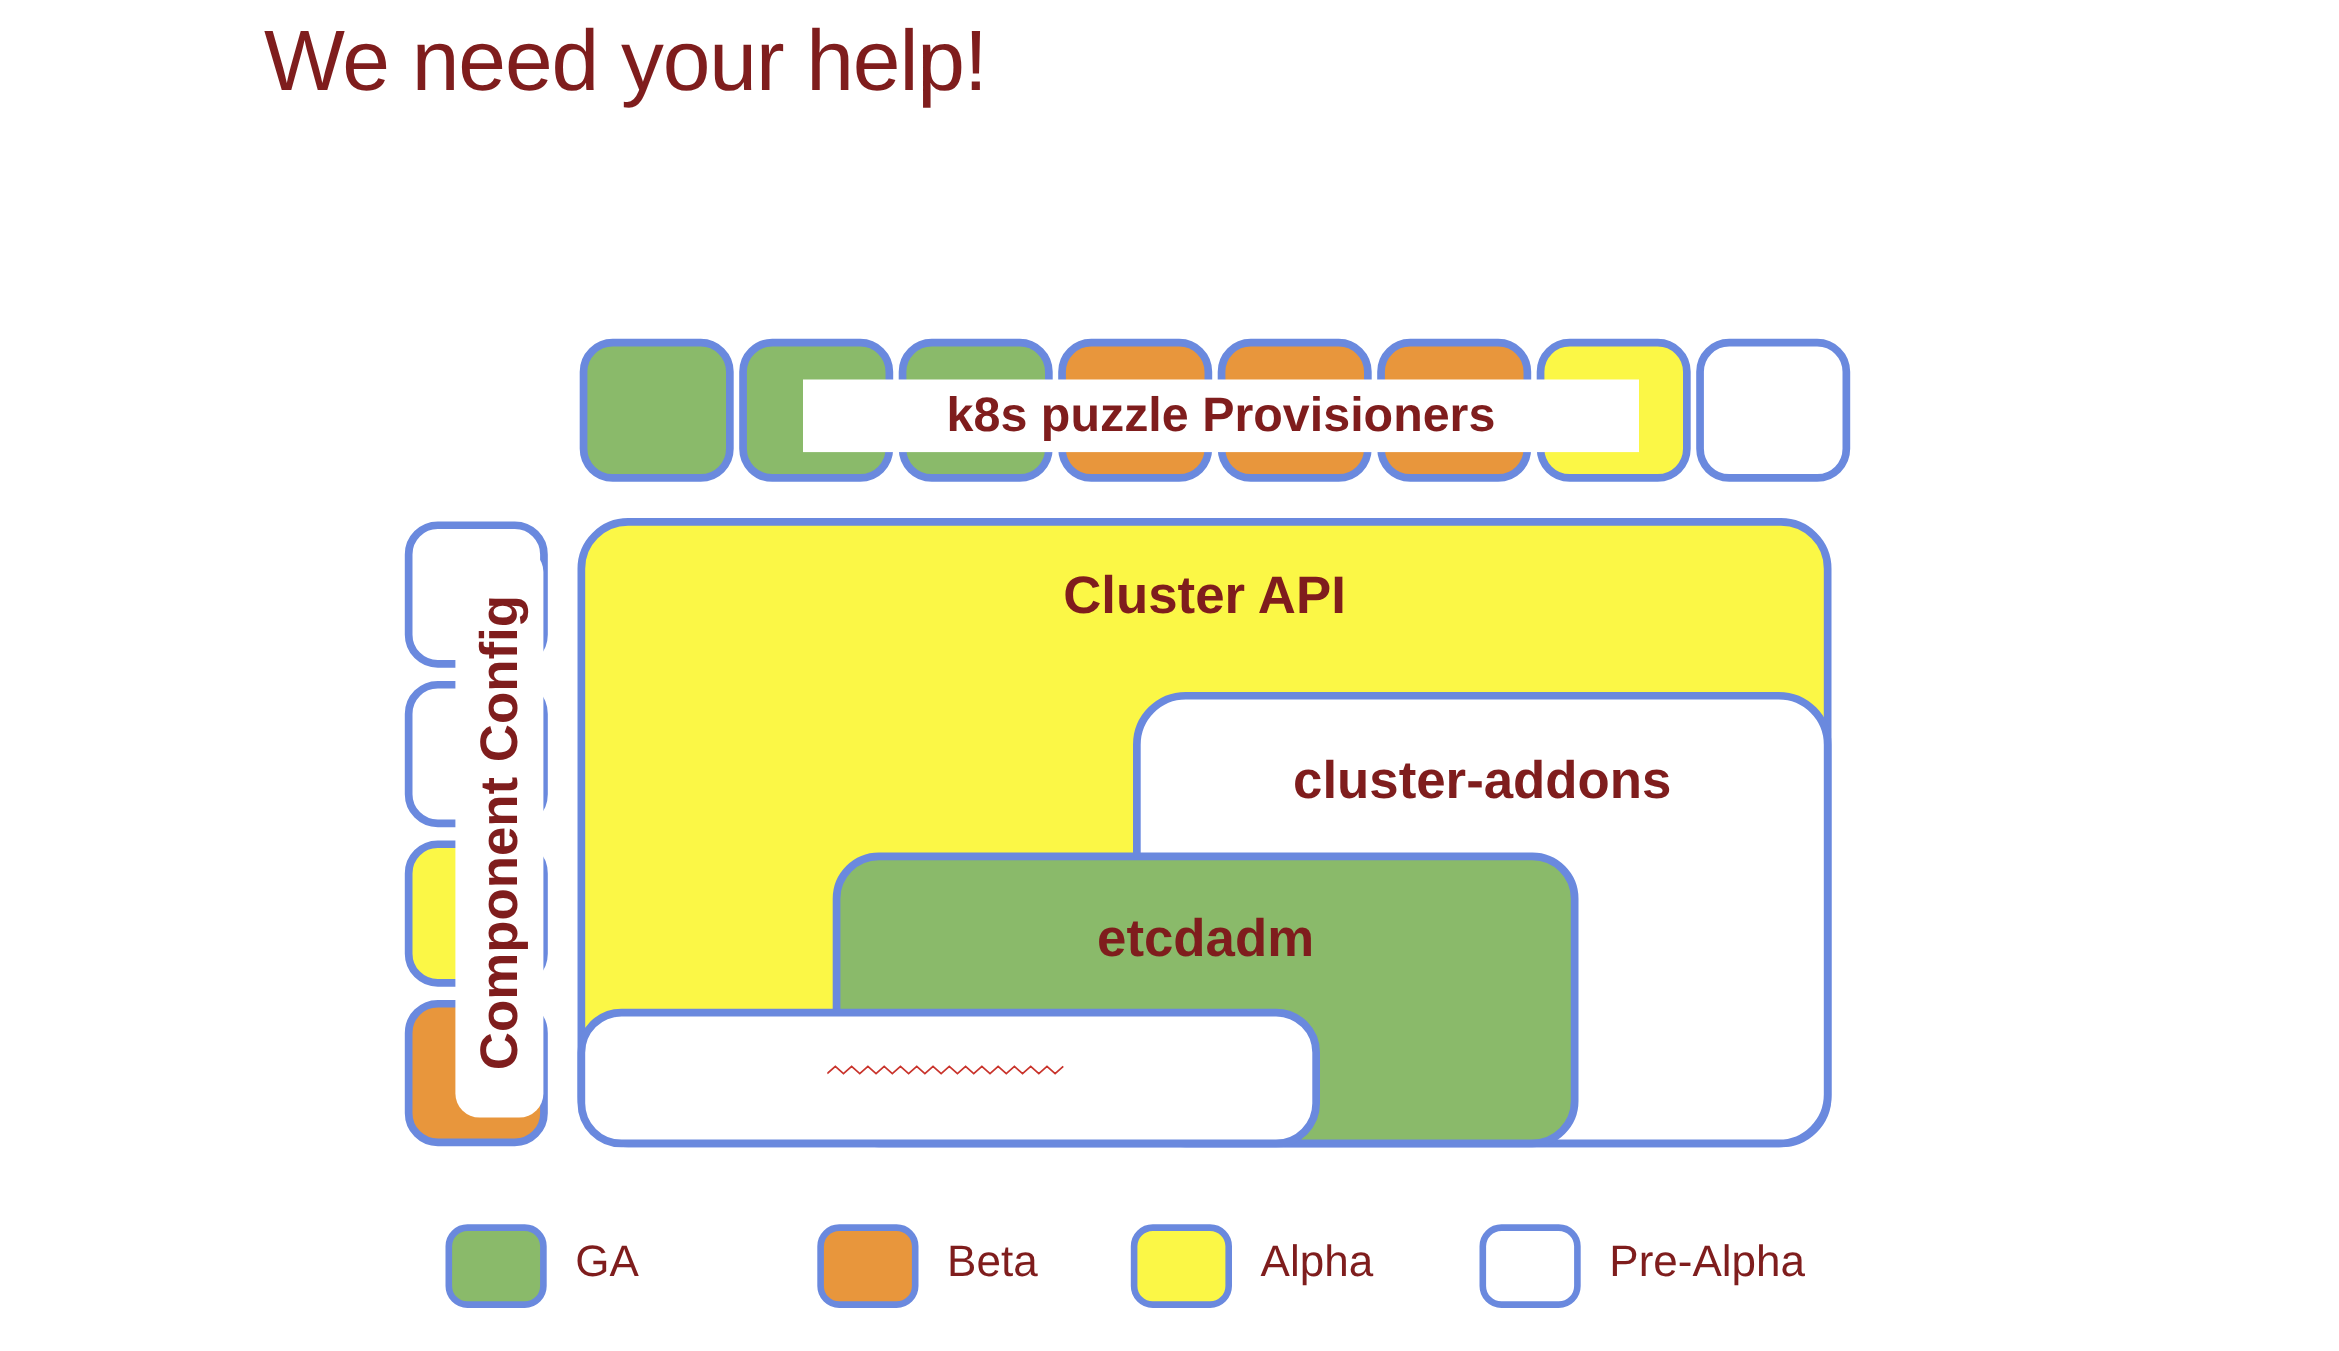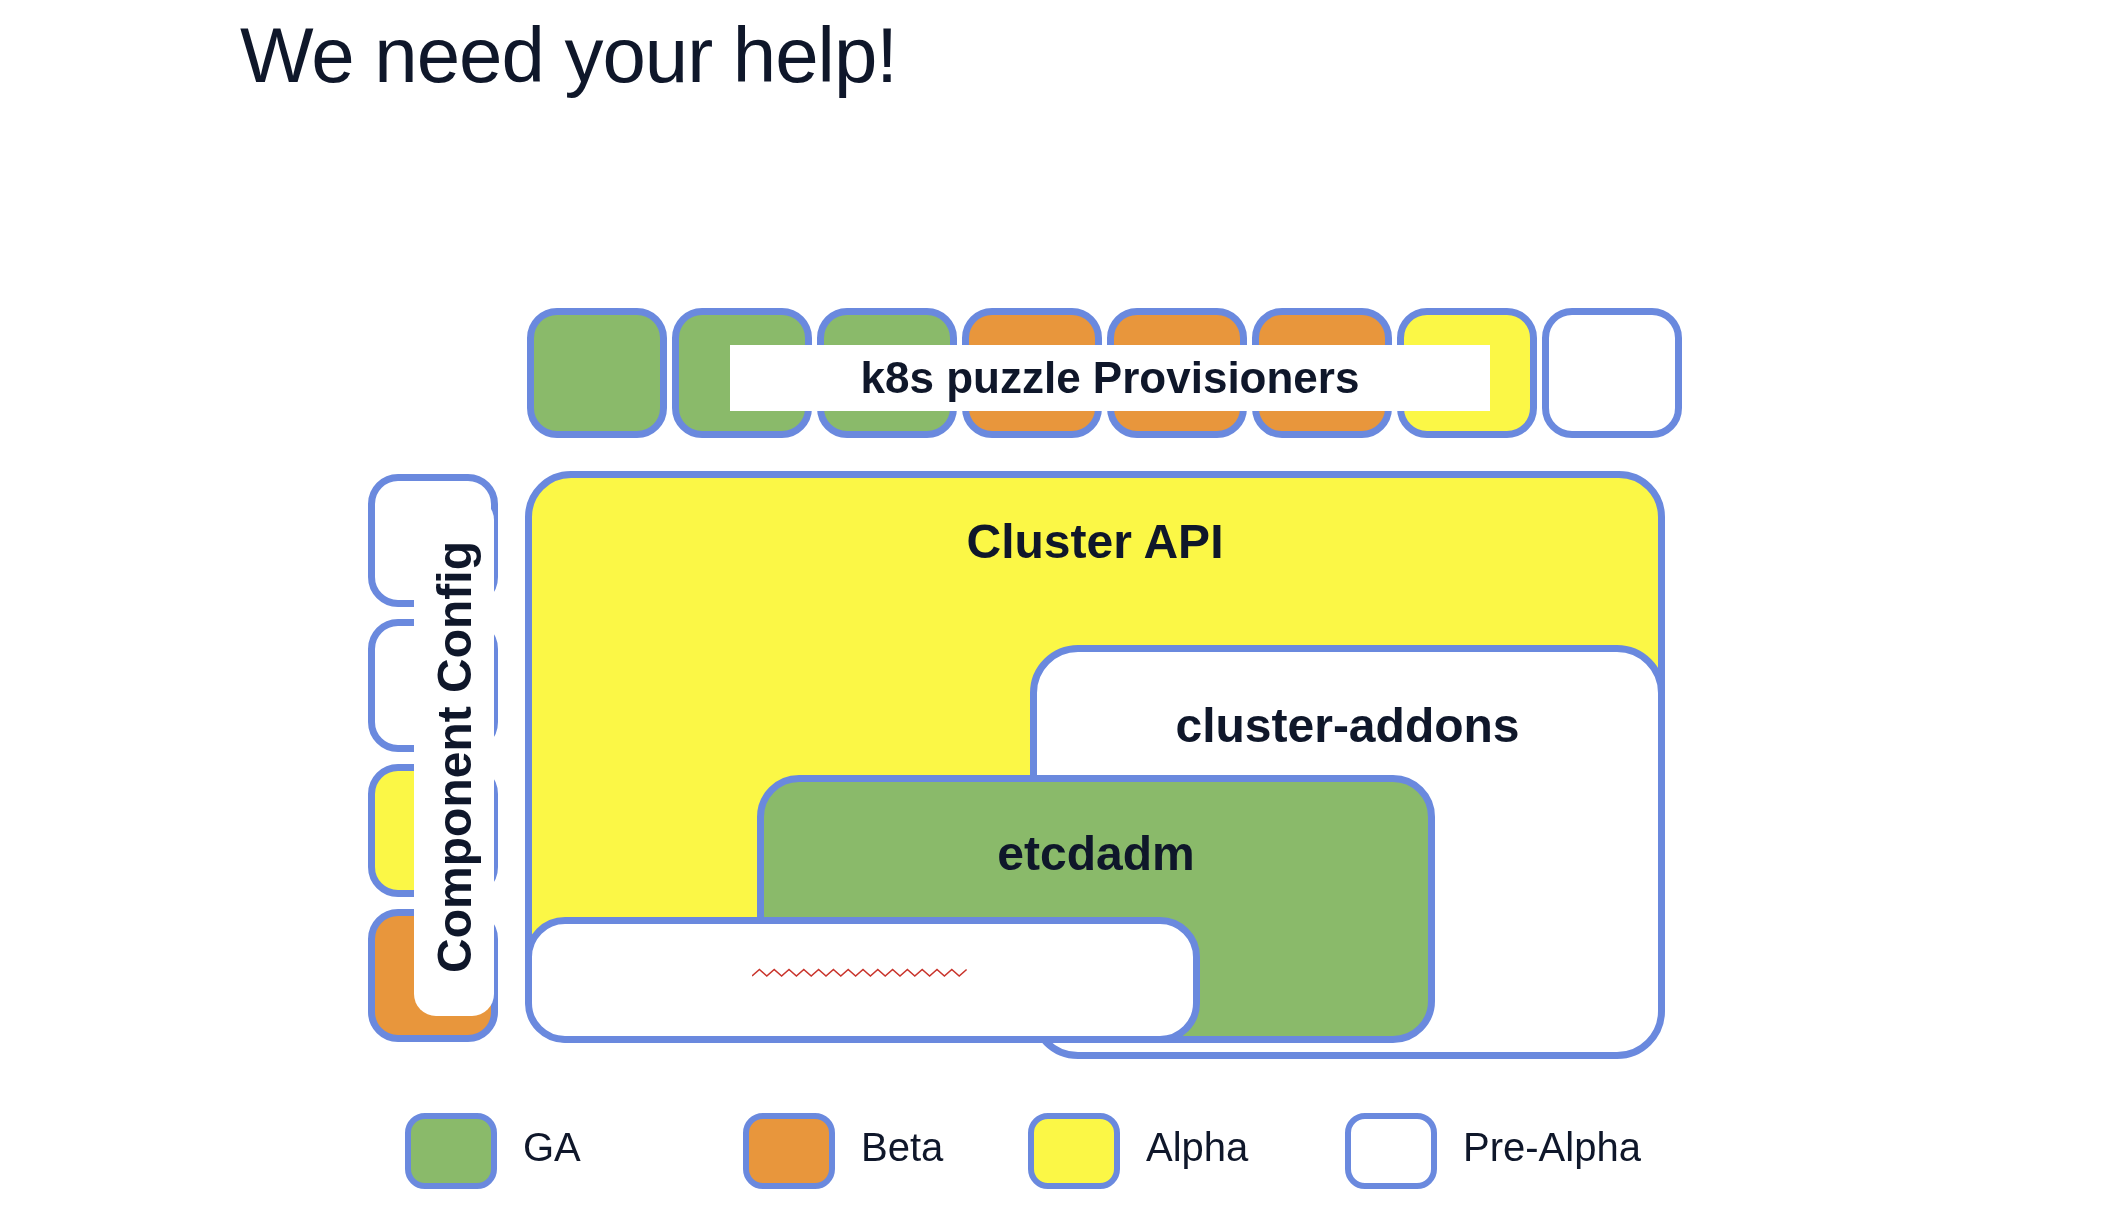--- a/index.html
+++ b/index.html
@@ -1,19 +1,19 @@
 <!DOCTYPE html>
 <html><head>
 <meta charset="utf-8">
 <style>
   html,body { margin:0; padding:0; background:#ffffff; }
   .slide {
     position:relative; width:2126px; height:1228px;
     background:#ffffff; overflow:hidden;
-    font-family:"Liberation Sans", sans-serif; color:#0f172a;
+    font-family:"Liberation Sans", sans-serif; color:#7f1d1d;
   }
   .title {
     position:absolute; left:240px; top:10px;
     font-size:78px; font-weight:400; letter-spacing:-1px;
     white-space:nowrap;
   }
   .subtitle {
     position:absolute; left:240px; top:160px;
     font-size:44px; font-weight:400; white-space:nowrap;
   }
@@ -98,21 +98,21 @@
       <div class="sq cc-sq" style="top: 764px; background: rgb(251, 247, 70); border-color: rgb(106, 137, 222);"></div>
       <div class="sq cc-sq" style="top: 909px; background: rgb(232, 150, 60); border-color: rgb(106, 137, 222);"></div>
     </div>
   <div class="cc-strip">
     <span>Component Config</span>
   </div>
 
   <div class="block" id="block-cluster-api" style="background: rgb(251, 247, 70); border-color: rgb(106, 137, 222);">
     <div class="block-label">Cluster API</div>
   </div>
-  <div class="block" id="block-cluster-addons" style="background: rgb(255, 255, 255); border-color: rgb(106, 137, 222); margin-top: 16px;">
+  <div class="block" id="block-cluster-addons" style="background: rgb(255, 255, 255); border-color: rgb(106, 137, 222);">
     <div class="block-label">cluster-addons</div>
   </div>
   <div class="block" id="block-kubeadm" style="background: rgb(138, 186, 106); border-color: rgb(106, 137, 222);">
     <div class="block-label">etcdadm</div>
   </div>
   <div class="block" id="block-etcdadm" style="background: rgb(255, 255, 255); border-color: rgb(106, 137, 222);">
     <div class="block-label">
       <svg class="squiggle" id="etcdadm-squiggle" width="222" height="10" viewBox="0 0 222 10">
           <polyline points="0,8 7.4,1.5 14.8,8 22.200000000000003,1.5 29.6,8 37,1.5 44.4,8 51.8,1.5 59.199999999999996,8 66.6,1.5 74,8 81.4,1.5 88.80000000000001,8 96.20000000000002,1.5 103.60000000000002,8 111.00000000000003,1.5 118.40000000000003,8 125.80000000000004,1.5 133.20000000000005,8 140.60000000000005,1.5 148.00000000000006,8 155.40000000000006,1.5 162.80000000000007,8 170.20000000000007,1.5 177.60000000000008,8 185.00000000000009,1.5 192.4000000000001,8 199.8000000000001,1.5 207.2000000000001,8 214.6000000000001,1.5" fill="none" stroke="#c9342c" stroke-width="1.6"></polyline>
         </svg>

